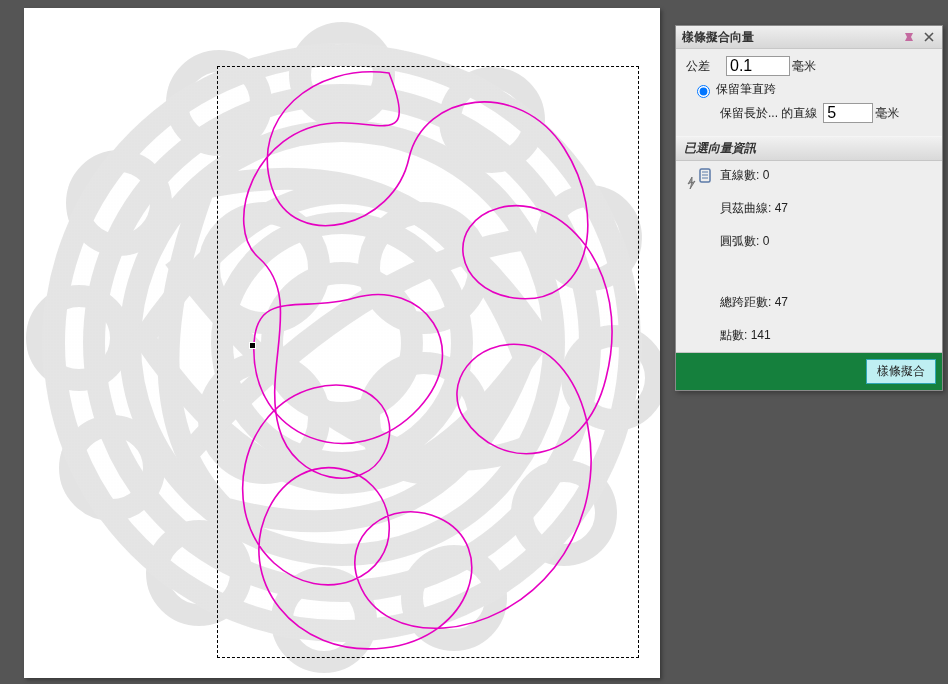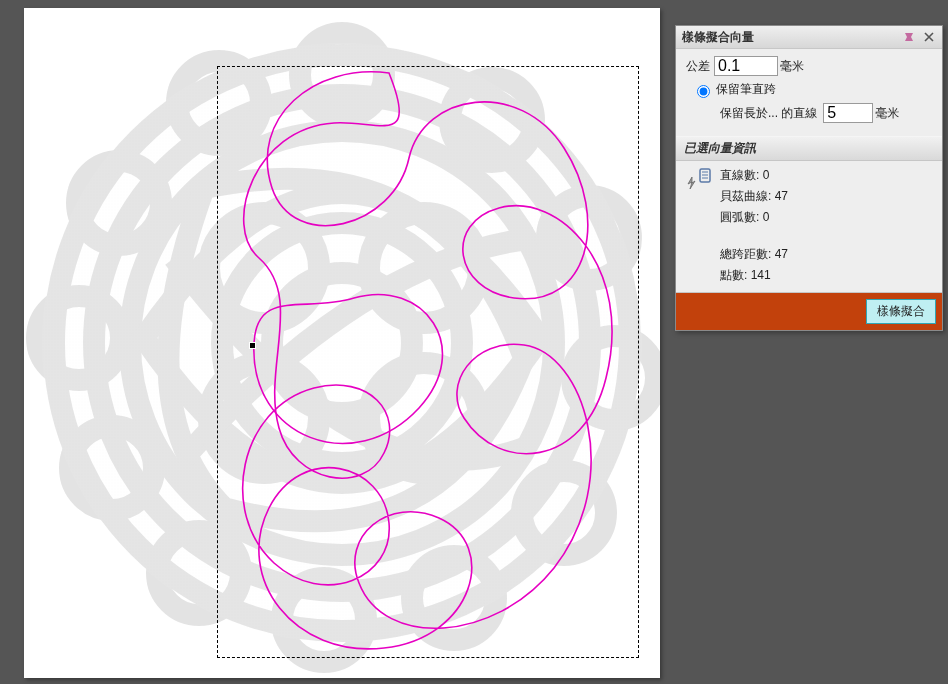--- a/index.html
+++ b/index.html
@@ -99,21 +99,21 @@
     color: #222;
   }
   .row {
     display: flex;
     align-items: center;
     min-height: 22px;
     margin-bottom: 4px;
   }
   .row label.lbl {
     min-width: 28px;
-    margin-right: 0;
+    margin-right: 12px;
   }
   .row .indent {
     width: 34px;
     display: inline-block;
   }
   input[type="text"].num {
     width: 56px;
     height: 16px;
     border: 1px solid #9a9a9a;
     background: #fff;
@@ -135,26 +135,26 @@
     align-items: flex-start;
   }
   .info-icon {
     width: 28px; height: 28px;
     margin-right: 6px;
     flex: 0 0 auto;
   }
   .info-lines {
     display: flex;
     flex-direction: column;
-    gap: 4px;
+    gap: 16px;
   }
   .info-lines .gap { height: 12px; }
   .panel-footer {
     border-top: 1px solid #c6c6c6;
-    background: #c2410c;
+    background: #15803d;
     padding: 6px;
     display: flex;
     justify-content: flex-end;
   }
   .btn {
     background: #bfeff2;
     border: 1px solid #2fa6b5;
     padding: 3px 10px;
     font-size: 12px;
     color: #222;

